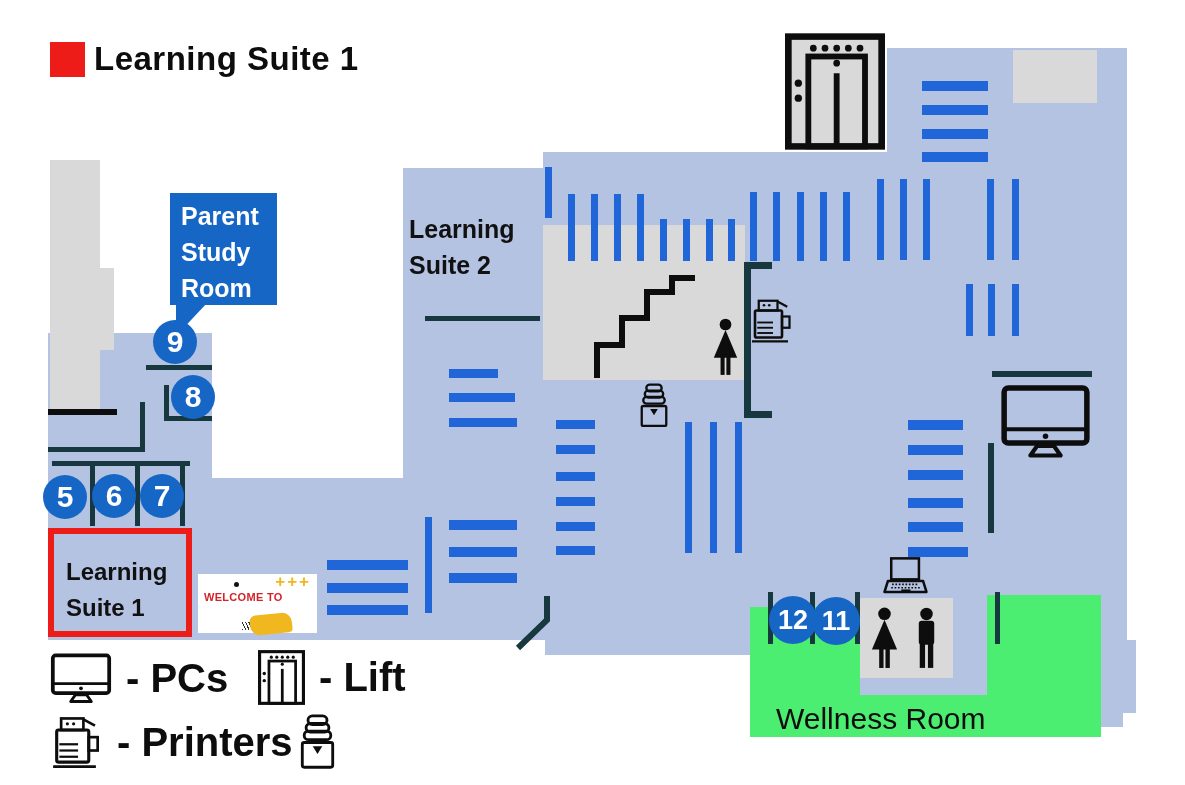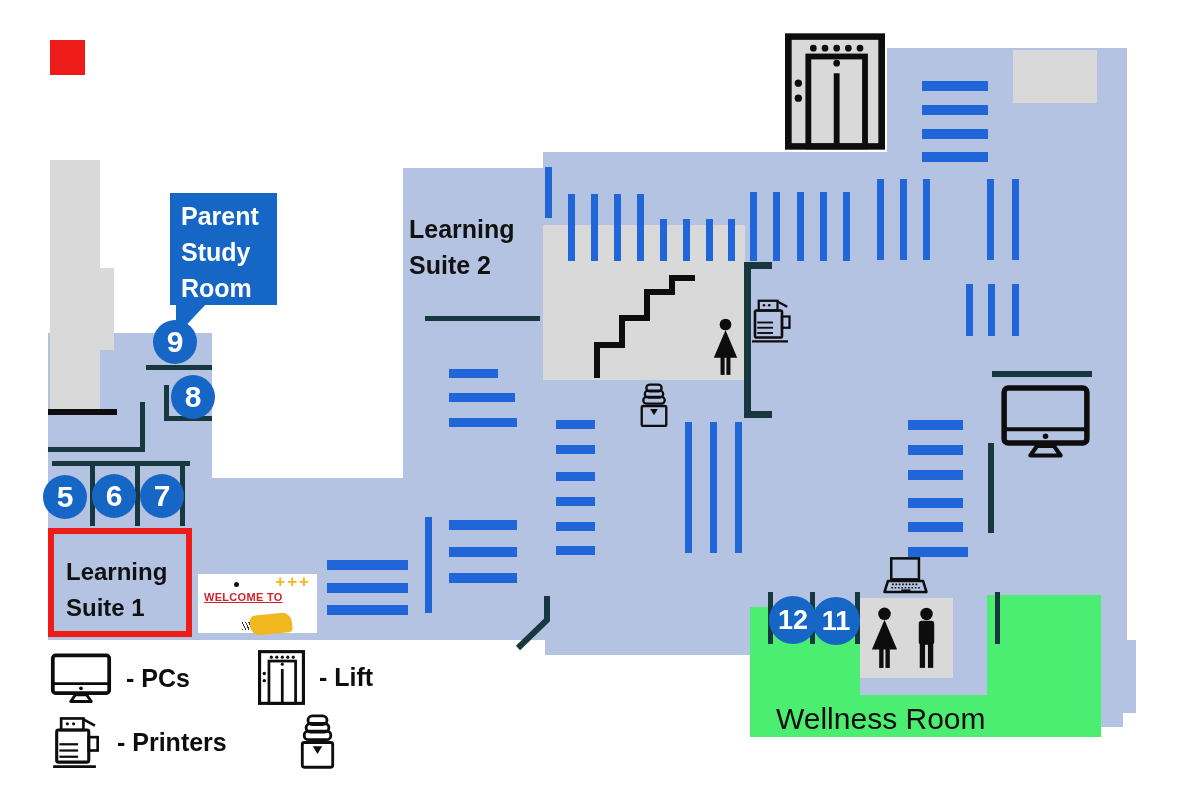--- a/index.html
+++ b/index.html
@@ -25,29 +25,29 @@
            box-sizing:border-box;}
   #ls1-box .room-label{left:12px;top:20px;font-size:24px;}
   #wellness-label{position:absolute;left:776px;top:702px;font-size:30px;font-weight:normal;color:#0d0d0d;}
   
   .marker{position:absolute;border-radius:50%;background:var(--c-marker);color:#fff;font-weight:bold;
           display:flex;align-items:center;justify-content:center;}
   
   #techbar{position:absolute;left:198px;top:574px;width:119px;height:59px;background:#fff;}
   #techbar .plusses{position:absolute;right:6px;top:-2px;color:var(--c-gold);font-weight:bold;font-size:17px;letter-spacing:2px;}
   #techbar .dot{position:absolute;left:36px;top:8px;width:5px;height:5px;border-radius:50%;background:#111;}
-  #techbar .welcome{position:absolute;left:6px;top:17px;color:#d2232a;font-weight:bold;font-size:11px;letter-spacing:.3px;text-decoration:underline;}
+  #techbar .welcome{position:absolute;left:6px;top:17px;color:#d2232a;font-weight:bold;font-size:11px;letter-spacing:.3px;}
   #techbar .name{position:absolute;left:5px;top:29px;color:#1c2f63;font-weight:bold;font-size:15px;}
   #techbar .blob{position:absolute;left:52px;top:40px;width:42px;height:20px;background:var(--c-gold);
                  border-radius:6px 10px 4px 10px;transform:rotate(-6deg);}
   #techbar .hatch{position:absolute;left:44px;top:48px;width:10px;height:8px;
                   background:repeating-linear-gradient(65deg,#333 0 1px,transparent 1px 3px);}
   
   .legend-item{position:absolute;display:flex;align-items:center;}
-  .legend-label{font-size:25px;font-weight:bold;color:#0d0d0d;margin-left:14px;white-space:nowrap;}
+  .legend-label{font-size:40px;font-weight:bold;color:#0d0d0d;margin-left:14px;white-space:nowrap;}
   .icon{color:#0d0d0d;}
   svg.iconsvg{display:block;}
 </style>
 </head>
 <body>
 
 <svg width="0" height="0" style="position:absolute" aria-hidden="true">
   <defs>
     <symbol id="pc-icon" viewBox="0 0 66 54">
       <rect x="3" y="3" width="60" height="40" rx="3" fill="none" stroke="currentColor" stroke-width="4"></rect>
@@ -106,20 +106,21 @@
       <line x1="11" y1="37" x2="45" y2="37" stroke="currentColor" stroke-width="2" stroke-dasharray="2 2"></line>
       <rect x="23" y="39" width="11" height="2.5" fill="currentColor"></rect>
     </symbol>
   </defs>
 </svg>
 
 <div id="canvas">
 
   <div id="title-row">
     <div id="title-square"></div>
+    <div id="title-text">Learning Suite 1</div>
   </div>
 
   <div id="map" class="abs" style="left:0;top:0;width:1185px;height:785px">
       <div class="floor" style="left: 887px; top: 48px; width: 240px; height: 155px;"></div>
       <div class="floor" style="left: 543px; top: 152px; width: 344px; height: 51px;"></div>
       <div class="floor" style="left: 403px; top: 168px; width: 140px; height: 35px;"></div>
       <div class="floor" style="left: 403px; top: 203px; width: 724px; height: 357px;"></div>
       <div class="floor" style="left: 48px; top: 333px; width: 164px; height: 307px;"></div>
       <div class="floor" style="left: 190px; top: 478px; width: 355px; height: 162px;"></div>
       <div class="floor" style="left: 545px; top: 560px; width: 205px; height: 95px;"></div>

